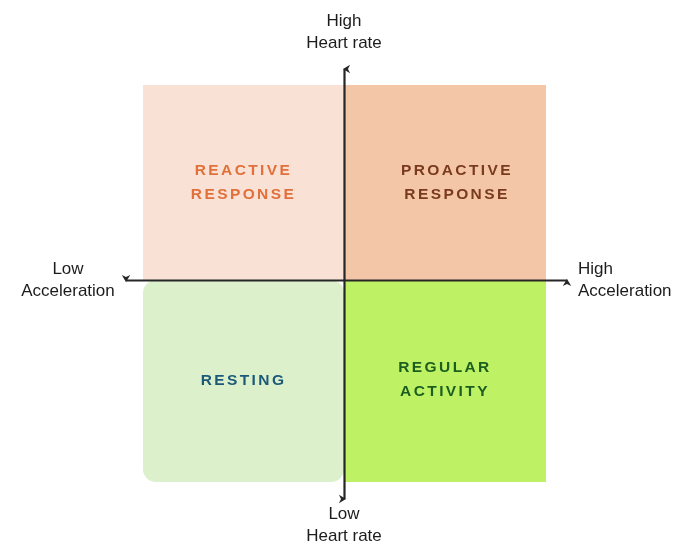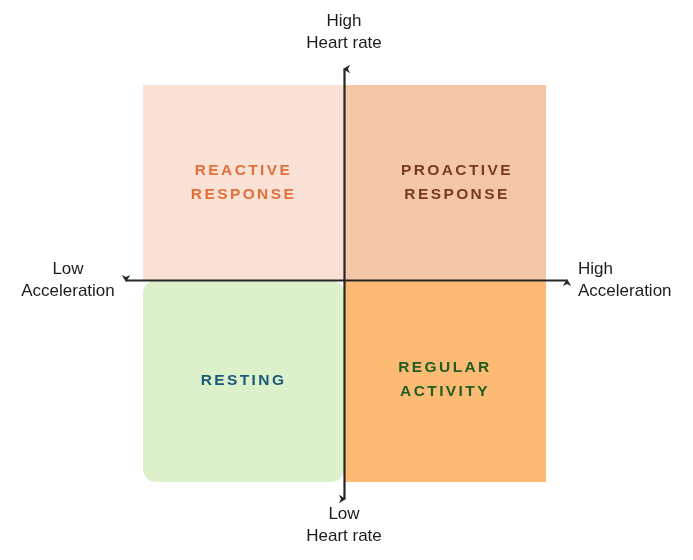--- a/index.html
+++ b/index.html
@@ -97,21 +97,21 @@
 
     <div class="quad quad-tr" style="background: rgb(244, 198, 168);">
       <div class="quad-label" style="color: rgb(122, 58, 30);">PROACTIVE
 RESPONSE</div>
     </div>
 
     <div class="quad quad-bl" style="background: rgb(220, 240, 204);">
       <div class="quad-label" style="color: rgb(26, 90, 120);">RESTING</div>
     </div>
 
-    <div class="quad quad-br" style="background: #fdba74;">
+    <div class="quad quad-br" style="background: #bef264;">
       <div class="quad-label" style="color: rgb(27, 94, 32);">REGULAR
 ACTIVITY</div>
     </div>
 
   </div>
 
   <svg class="axis-svg" viewBox="0 0 693 560">
     <defs>
       <marker id="arrow-up" markerWidth="10" markerHeight="10" refX="5" refY="1.6" orient="auto-start-reverse" markerUnits="userSpaceOnUse">
         <path d="M5 0 L9.2 7.2 L5 5.1 L0.8 7.2 Z" fill="#262626"></path>

